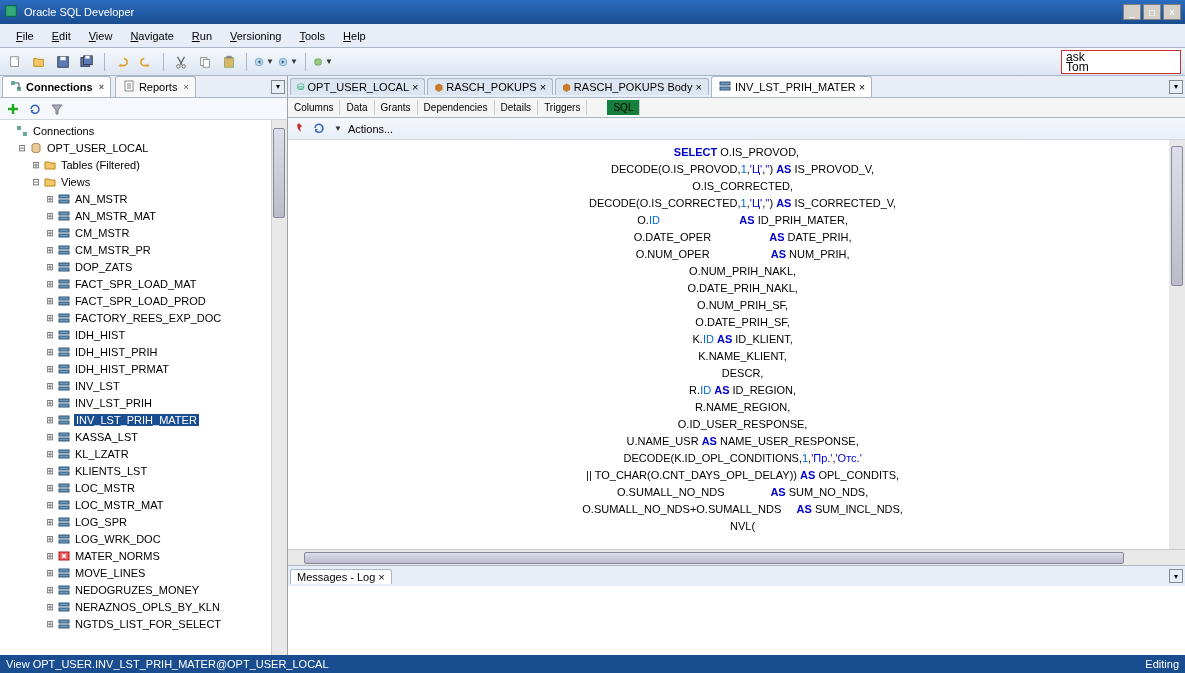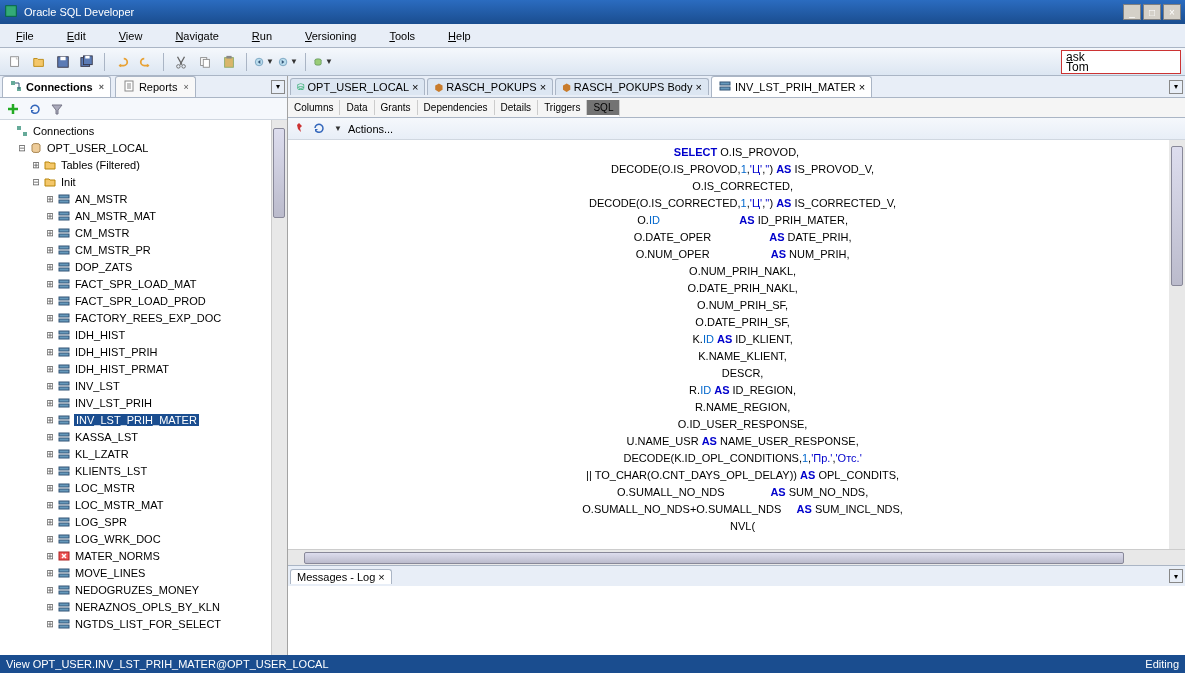--- a/index.html
+++ b/index.html
@@ -4,21 +4,21 @@
 <style>
 * { margin: 0; padding: 0; box-sizing: border-box; font-family: Tahoma, Arial, sans-serif; font-size: 11px; }
 body { background: #fff; width: 1185px; height: 673px; overflow: hidden; display: flex; flex-direction: column; }
 
 .title-bar { background: linear-gradient(#2b6cc0, #1a4d8f); color: #fff; height: 24px; display: flex; align-items: center; padding: 0 4px; justify-content: space-between; }
 .title-bar-left { display: flex; align-items: center; gap: 4px; }
 .title-bar-right { display: flex; gap: 2px; }
 .win-btn { width: 18px; height: 16px; background: #d4d0c8; border: 1px solid #808080; display: flex; align-items: center; justify-content: center; font-size: 10px; cursor: pointer; }
 .app-icon { width: 16px; height: 16px; display: inline-block; }
 
-.menu-bar { background: #e8eef7; height: 24px; display: flex; align-items: center; padding: 0 8px; gap: 17px; border-bottom: 1px solid #aab5c5; }
+.menu-bar { background: #e8eef7; height: 24px; display: flex; align-items: center; padding: 0 8px; gap: 2px; border-bottom: 1px solid #aab5c5; }
 .menu-item { padding: 3px 8px; cursor: pointer; }
 .menu-item u { text-decoration: underline; }
 
 .toolbar { background: linear-gradient(#f5f8fc, #dce6f2); height: 28px; display: flex; align-items: center; padding: 0 4px; gap: 2px; border-bottom: 1px solid #aab5c5; position: relative; }
 .tb-btn { width: 22px; height: 22px; display: flex; align-items: center; justify-content: center; cursor: pointer; border: 1px solid transparent; }
 .tb-sep { width: 1px; height: 18px; background: #aab5c5; margin: 0 4px; }
 .tb-dd { display: flex; align-items: center; }
 .dd-arrow { font-size: 8px; margin-left: 2px; color: #333; }
 .search-box { position: absolute; right: 4px; top: 2px; border: 1px solid #c33; padding: 1px 4px; width: 120px; background: #fff; font-size: 10px; }
 .search-box div { font-size:12px; line-height: 10px; }
@@ -49,21 +49,21 @@
 
 .right-pane { flex: 1; display: flex; flex-direction: column; overflow: hidden; }
 .editor-tabs { background: #e8eef7; height: 22px; display: flex; align-items: center; padding: 0 2px; gap: 2px; border-bottom: 1px solid #aab5c5; }
 .ed-tab { background: #dce6f2; border: 1px solid #aab5c5; border-bottom: none; padding: 2px 6px; display: flex; align-items: center; gap: 3px; cursor: pointer; border-radius: 3px 3px 0 0; font-size: 10px; }
 .ed-tab.active { background: #fff; }
 .cube-icon { color: #c97c2c; font-size: 10px; }
 .sql-icon { color: #2a6; font-size: 9px; }
 
 .sub-tabs { background: #f5f5f5; height: 20px; display: flex; align-items: center; border-bottom: 1px solid #aab5c5; }
 .sub-tab { padding: 2px 6px; border-right: 1px solid #ccc; cursor: pointer; font-size: 10px; }
-.sub-tab.active { background: #737373; border-bottom: 2px solid #fff; margin-bottom: -1px; }
+.sub-tab.active { background: #15803d; border-bottom: 2px solid #fff; margin-bottom: -1px; margin-left: 20px; }
 
 .editor-toolbar { background: linear-gradient(#f5f8fc, #e8eef7); height: 22px; display: flex; align-items: center; padding: 0 4px; gap: 6px; border-bottom: 1px solid #d0d7e0; }
 .pin-icon { color: #c33; }
 
 .code-area { flex: 1; overflow: auto; background: #fff; padding: 4px 8px; position: relative; }
 .code-area pre { font-family: 'Courier New', monospace; font-size: 12px; line-height: 17px; white-space: pre; text-align: center; }
 .code-line .kw { color: #0000cc; font-weight: bold; }
 .code-line .id { color: #0066cc; }
 .code-line .str { color: #0000cc; }
 .code-scrollbar { position: absolute; right: 0; top: 0; width: 16px; height: 100%; background: #e8e8e8; }
@@ -268,21 +268,21 @@
           </span>
           <span class="node-label">Tables (Filtered)</span>
         </div>
         <div class="tree-node ind-2">
           <span class="tree-exp">⊟</span>
           <span class="tree-icon">
             <svg viewBox="0 0 14 14">
               <path d="M2 4h4l1 1h5v6H2z" fill="#f4c76a" stroke="#b8860b"></path>
             </svg>
           </span>
-          <span class="node-label">Init</span>
+          <span class="node-label">Views</span>
         </div>
         <div class="tree-node ind-3">
           <span class="tree-exp">⊞</span>
           <span class="tree-icon">
             <svg viewBox="0 0 14 14">
               <rect x="2" y="3" width="10" height="3" fill="#69b" stroke="#357"></rect>
               <rect x="2" y="8" width="10" height="3" fill="#69b" stroke="#357"></rect>
             </svg>
           </span>
           <span class="node-label">AN_MSTR</span>

